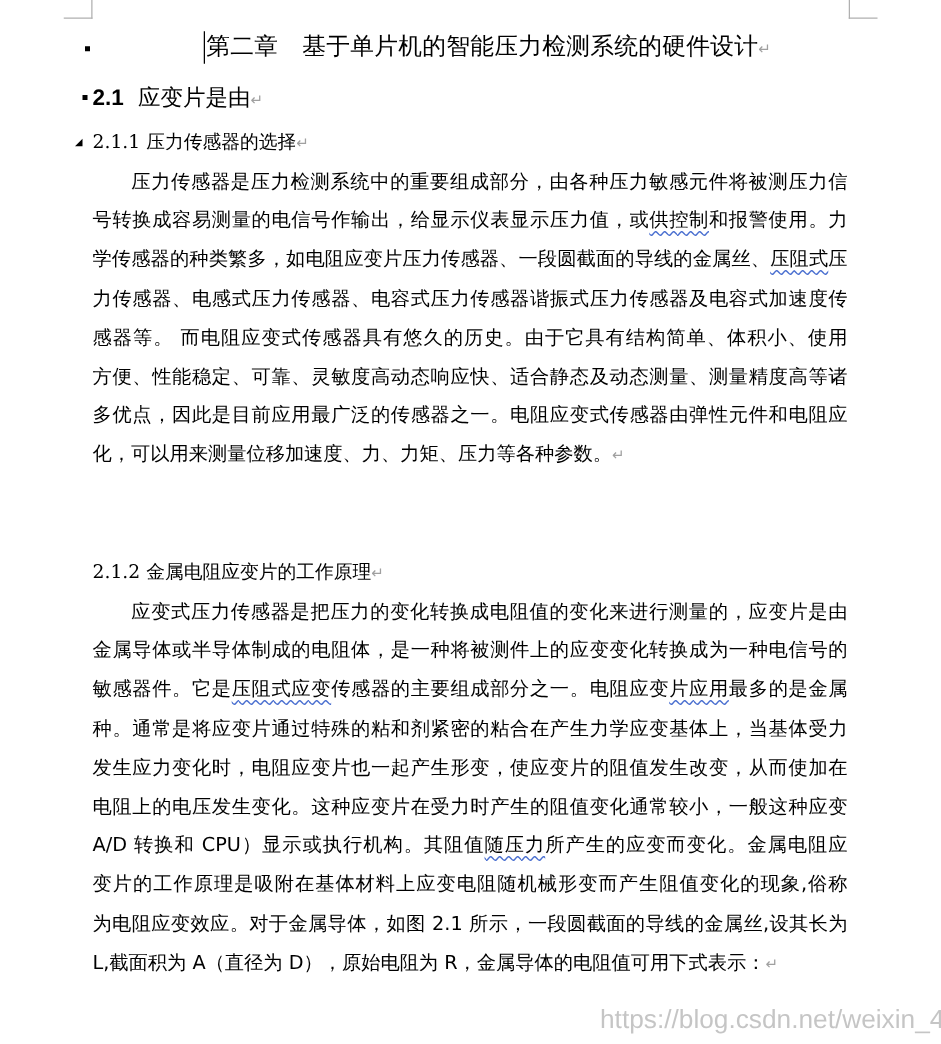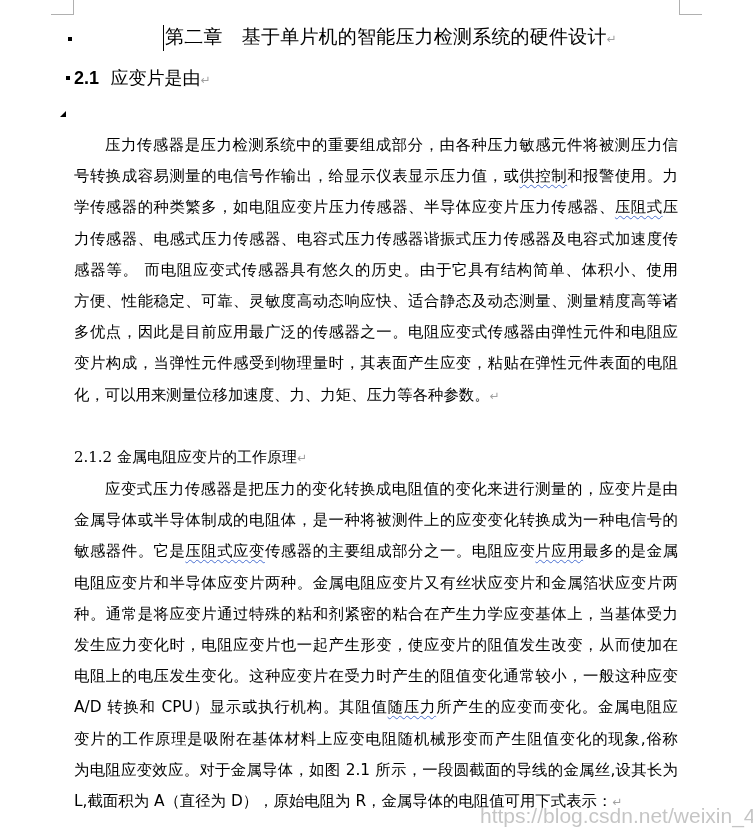--- a/index.html
+++ b/index.html
@@ -115,43 +115,45 @@
     <span>第二章　基于单片机的智能压力检测系统的硬件设计</span><span class="pmark">↵</span>
   </div>
 
   <div class="bullet-sq" style="left:66px; top:76px;"></div>
   <div class="h2">
     <span class="num">2.1</span>&nbsp;
     <span>应变片是由</span><span class="pmark">↵</span>
   </div>
 
   <div class="tri" style="left:60px; top:111px;"></div>
+  <div class="h3 light" style="top:104px;">
+    <span>2.1.1</span>
+    <span>压力传感器的选择</span><span class="pmark">↵</span>
+  </div>
 
   <div class="para" style="top:130px;">
     <span class="line indent">压力传感器是压力检测系统中的重要组成部分，由各种压力敏感元件将被测压力信</span>
     <span class="line"><span>号转换成容易测量的电信号作输出，给显示仪表显示压力值，或</span><span class="squiggle">供控制</span><span>和报警使用。力</span></span>
-    <span class="line"><span>学传感器的种类繁多，如电阻应变片压力传感器、半导体应变片压力传感器、</span><span class="squiggle">压阻式</span><span>压</span></span>
+    <span class="line"><span>学传感器的种类繁多，如电阻应变片压力传感器、一段圆截面的导线的金属丝、</span><span class="squiggle">压阻式</span><span>压</span></span>
     <span class="line">力传感器、电感式压力传感器、电容式压力传感器谐振式压力传感器及电容式加速度传</span>
     <span class="line">感器等。  而电阻应变式传感器具有悠久的历史。由于它具有结构简单、体积小、使用</span>
     <span class="line">方便、性能稳定、可靠、灵敏度高动态响应快、适合静态及动态测量、测量精度高等诸</span>
     <span class="line">多优点，因此是目前应用最广泛的传感器之一。电阻应变式传感器由弹性元件和电阻应</span>
-    <span class="line">变片构成，当弹性元件感受到物理量时，其表面产生应变，粘贴在弹性元件表面的电阻</span>
     <span class="line last"><span>化，可以用来测量位移加速度、力、力矩、压力等各种参数。</span><span class="pmark">↵</span></span>
   </div>
 
   <div class="h3" style="top:448px;">
     <span>2.1.2</span>
     <span>金属电阻应变片的工作原理</span><span class="pmark">↵</span>
   </div>
 
   <div class="para" style="top:474px;">
     <span class="line indent">应变式压力传感器是把压力的变化转换成电阻值的变化来进行测量的，应变片是由</span>
     <span class="line">金属导体或半导体制成的电阻体，是一种将被测件上的应变变化转换成为一种电信号的</span>
     <span class="line"><span>敏感器件。它是</span><span class="squiggle">压阻式应变</span><span>传感器的主要组成部分之一。电阻应变</span><span class="squiggle">片应用</span><span>最多的是金属</span></span>
-    <span class="line">电阻应变片和半导体应变片两种。金属电阻应变片又有丝状应变片和金属箔状应变片两</span>
     <span class="line">种。通常是将应变片通过特殊的粘和剂紧密的粘合在产生力学应变基体上，当基体受力</span>
     <span class="line">发生应力变化时，电阻应变片也一起产生形变，使应变片的阻值发生改变，从而使加在</span>
     <span class="line">电阻上的电压发生变化。这种应变片在受力时产生的阻值变化通常较小，一般这种应变</span>
     <span class="line"><span>A/D 转换和  CPU）显示或执行机构。其阻值</span><span class="squiggle">随压力</span><span>所产生的应变而变化。金属电阻应</span></span>
     <span class="line">变片的工作原理是吸附在基体材料上应变电阻随机械形变而产生阻值变化的现象,俗称</span>
     <span class="line">为电阻应变效应。对于金属导体，如图 2.1 所示，一段圆截面的导线的金属丝,设其长为</span>
     <span class="line last"><span>L,截面积为 A（直径为 D），原始电阻为 R，金属导体的电阻值可用下式表示：</span><span class="pmark">↵</span></span>
   </div>
 
   <div class="watermark">https://blog.csdn.net/weixin_46018613</div>

